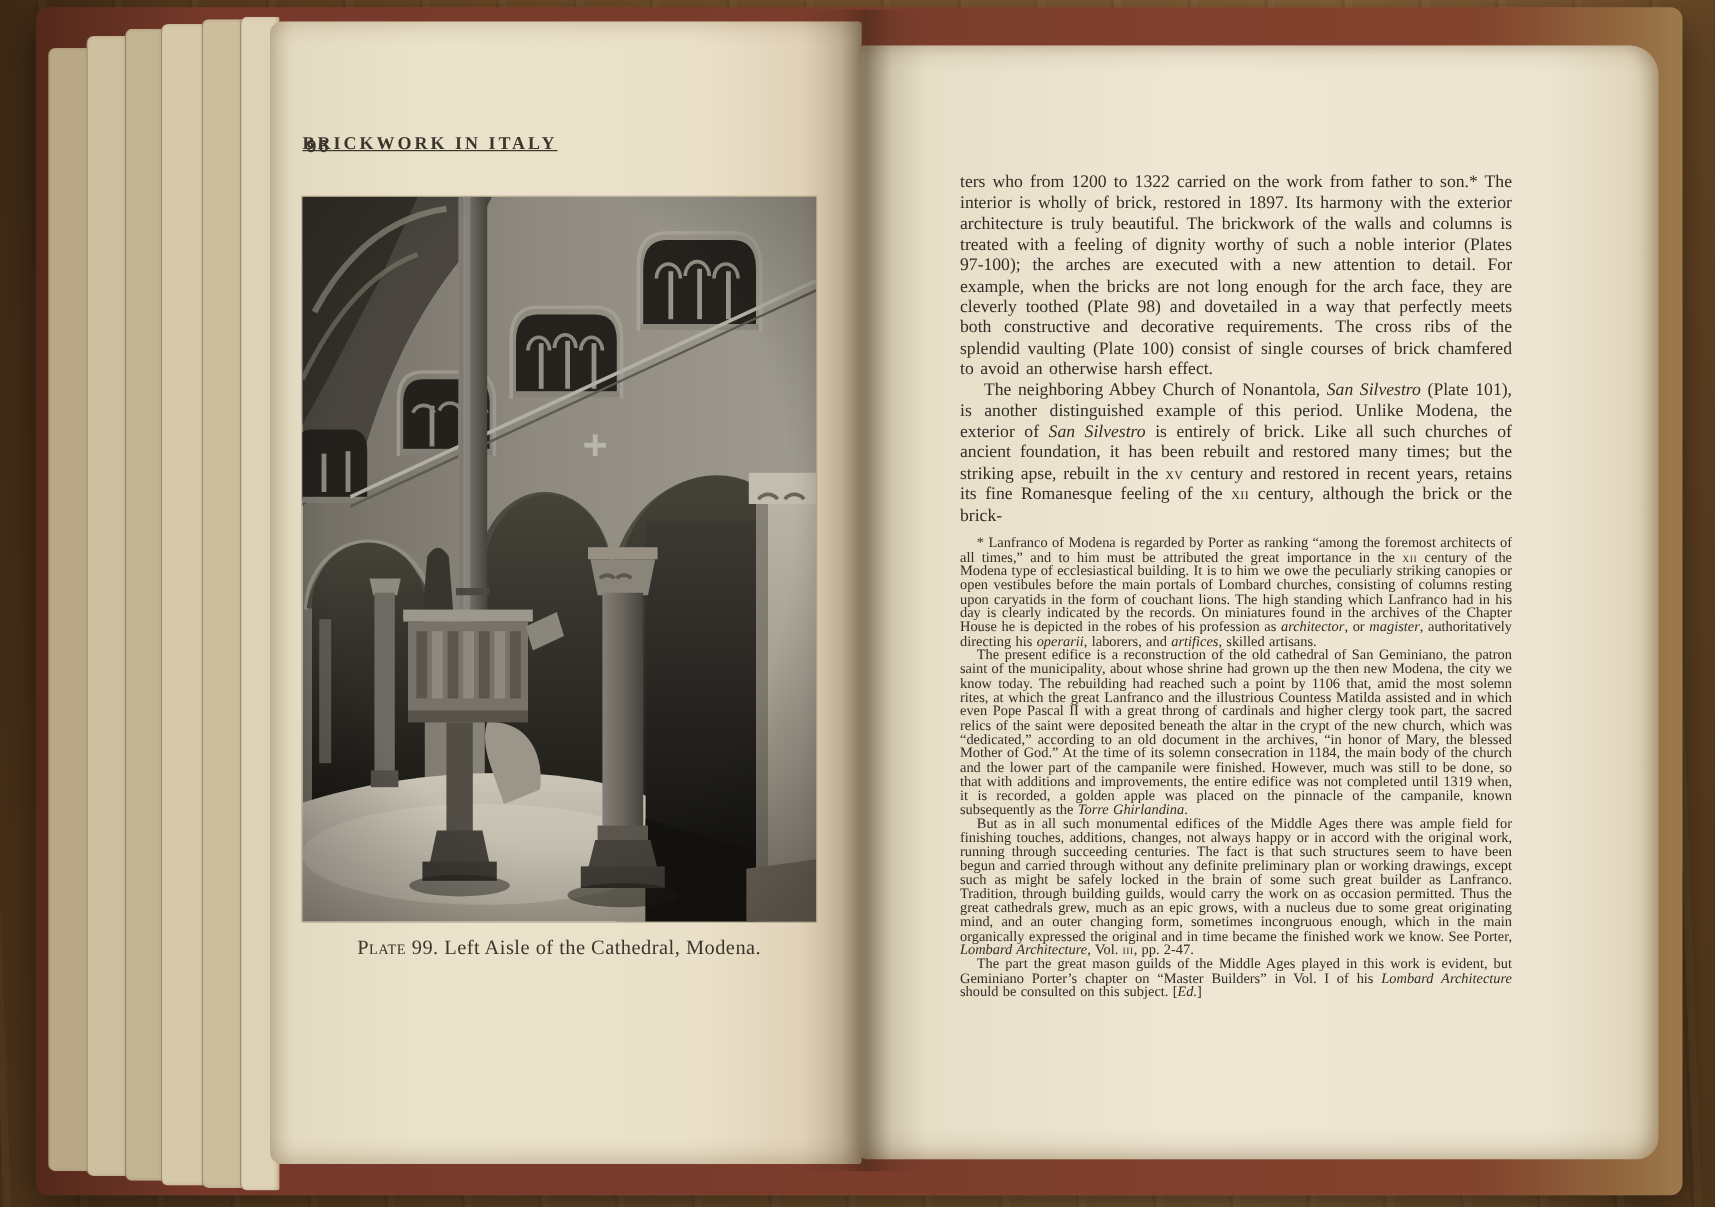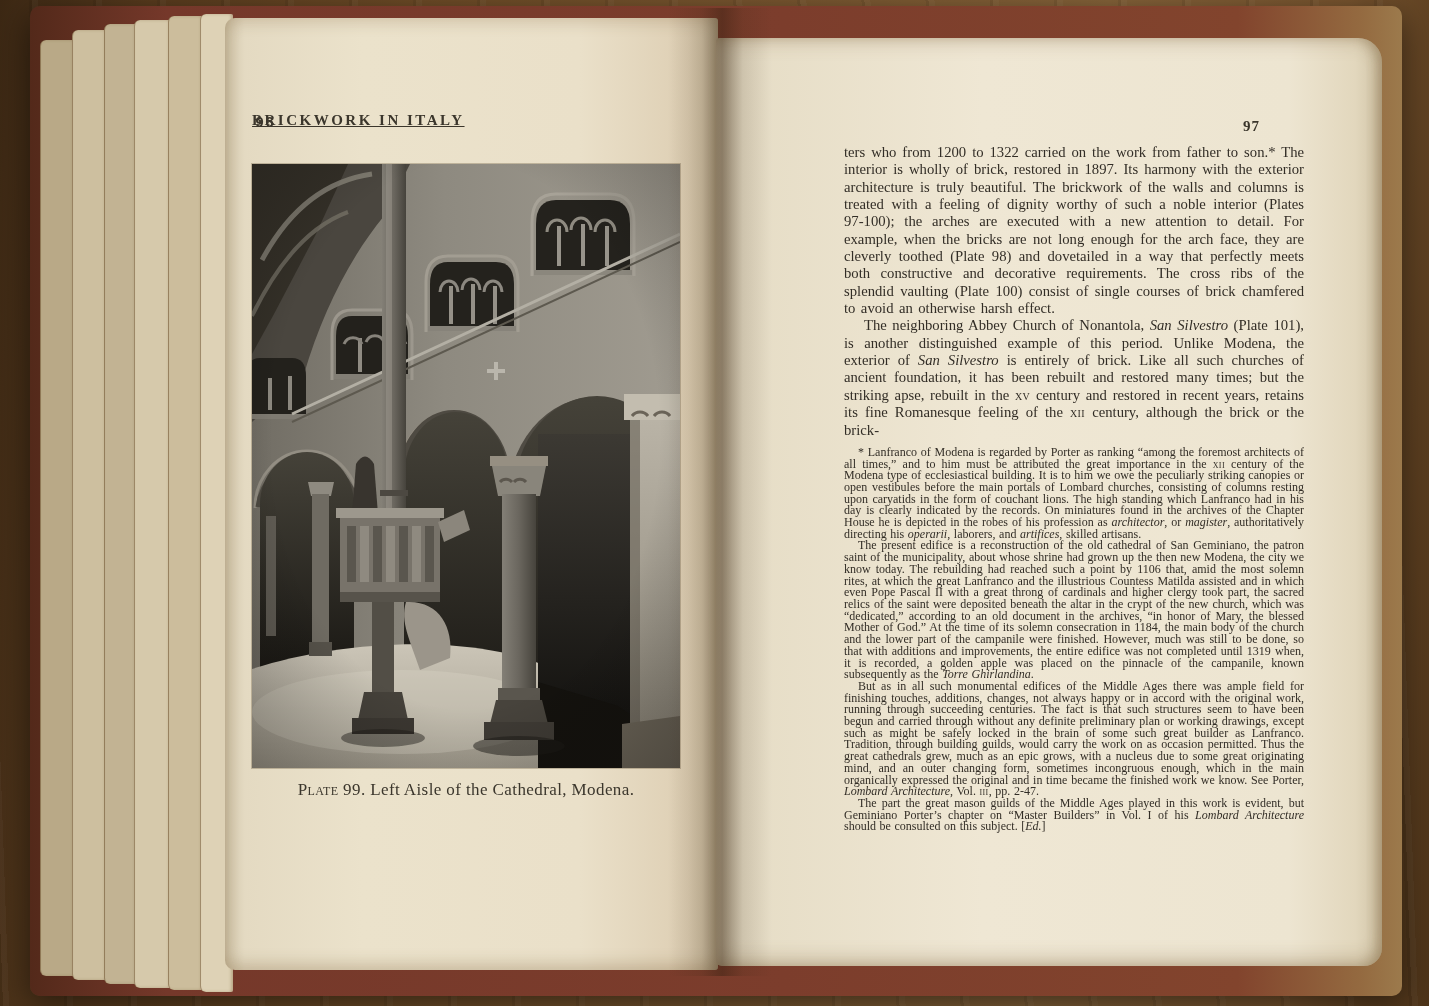--- a/index.html
+++ b/index.html
@@ -30,21 +30,21 @@
   .gutter{position:absolute;left:668px;top:8px;width:104px;height:968px;pointer-events:none;
     background:linear-gradient(90deg,rgba(70,50,25,0) 0%,rgba(60,40,20,0.16) 32%,rgba(48,30,14,0.42) 52%,rgba(60,40,20,0.14) 72%,rgba(70,50,25,0) 100%);}
   .runhead{position:absolute;font-weight:bold;font-size:15px;letter-spacing:2.5px;color:#3b362c;}
   .pnum{position:absolute;font-weight:bold;font-size:15px;letter-spacing:1px;color:#3b362c;}
   .lp-head{left:27px;width:428px;text-align:left;top:94px;text-decoration:underline;}
   .lp-num{left:30px;top:97px;font-family:Liberation Mono, monospace;}
   .rp-head{left:84px;width:460px;text-align:center;top:80px;}
   .rp-num{left:84px;width:460px;text-align:right;top:80px;}
   .plate{position:absolute;left:27px;top:146px;width:428px;height:604px;box-shadow:0 0 0 1px rgba(110,95,70,0.35);}
   .caption{position:absolute;left:7px;top:762px;width:468px;text-align:center;font-size:17px;color:#3b362c;letter-spacing:0.4px;}
-  .textcol{position:absolute;left:84px;top:106px;width:460px;text-align:justify;color:#322d26;margin-left:44px;}
+  .textcol{position:absolute;left:84px;top:106px;width:460px;text-align:justify;color:#322d26;}
   .maintext p{margin:0;font-size:14.7px;line-height:17.35px;word-spacing:0.12em;}
   .maintext p + p{text-indent:20px;}
   .footnote{margin-top:8px;}
   .footnote p{margin:0;font-size:12px;line-height:11.7px;text-indent:14px;word-spacing:0.05em;}
   .i{font-style:italic;}
   .sc{font-variant:small-caps;letter-spacing:0.4px;}
 </style>
 </head>
 <body>
 
@@ -222,21 +222,20 @@
         <ellipse cx="267" cy="582" rx="46" ry="10" fill="#1c1a16" opacity="0.5"></ellipse>
 
         <rect width="428" height="604" fill="url(#vign)"></rect>
       </svg>
     </div>
 
     <div class="caption"><span class="sc">Plate 99.</span><span>  Left Aisle of the Cathedral, Modena.</span></div>
   </div>
 
   <div class="page right">
-    <div class="pnum rp-num">97</div>
 
     <div class="textcol">
       <div class="maintext">
         <p><span>ters who from 1200 to 1322 carried on the work from father to son.* The interior is wholly of brick, restored in 1897.  Its harmony with the exterior architecture is truly beautiful.  The brickwork of the walls and columns is treated with a feeling of dignity worthy of such a noble interior (Plates 97-100); the arches are executed with a new attention to detail.  For example, when the bricks are not long enough for the arch face, they are cleverly toothed (Plate 98) and dovetailed in a way that perfectly meets both constructive and decorative requirements.  The cross ribs of the splendid vaulting (Plate 100) consist of single courses of brick chamfered to avoid an otherwise harsh effect.</span></p>
         <p><span>The neighboring Abbey Church of Nonantola, </span><span class="i">San Silvestro</span><span> (Plate 101), is another distinguished example of this period.  Unlike Modena, the exterior of </span><span class="i">San Silvestro</span><span> is entirely of brick.  Like all such churches of ancient foundation, it has been rebuilt and restored many times; but the striking apse, rebuilt in the </span><span class="sc">xv</span><span> century and restored in recent years, retains its fine Romanesque feeling of the </span><span class="sc">xii</span><span> century, although the brick or the brick-</span></p>
       </div>
       <div class="footnote">
         <p><span>* Lanfranco of Modena is regarded by Porter as ranking “among the foremost architects of all times,” and to him must be attributed the great importance in the </span><span class="sc">xii</span><span> century of the Modena type of ecclesiastical building.  It is to him we owe the peculiarly striking canopies or open vestibules before the main portals of Lombard churches, consisting of columns resting upon caryatids in the form of couchant lions.  The high standing which Lanfranco had in his day is clearly indicated by the records.  On miniatures found in the archives of the Chapter House he is depicted in the robes of his profession as </span><span class="i">architector</span><span>, or </span><span class="i">magister</span><span>, authoritatively directing his </span><span class="i">operarii</span><span>, laborers, and </span><span class="i">artifices</span><span>, skilled artisans.</span></p>
         <p><span>The present edifice is a reconstruction of the old cathedral of San Geminiano, the patron saint of the municipality, about whose shrine had grown up the then new Modena, the city we know today.  The rebuilding had reached such a point by 1106 that, amid the most solemn rites, at which the great Lanfranco and the illustrious Countess Matilda assisted and in which even Pope Pascal II with a great throng of cardinals and higher clergy took part, the sacred relics of the saint were deposited beneath the altar in the crypt of the new church, which was “dedicated,” according to an old document in the archives, “in honor of Mary, the blessed Mother of God.”  At the time of its solemn consecration in 1184, the main body of the church and the lower part of the campanile were finished.  However, much was still to be done, so that with additions and improvements, the entire edifice was not completed until 1319 when, it is recorded, a golden apple was placed on the pinnacle of the campanile, known subsequently as the </span><span class="i">Torre Ghirlandina</span><span>.</span></p>
         <p><span>But as in all such monumental edifices of the Middle Ages there was ample field for finishing touches, additions, changes, not always happy or in accord with the original work, running through succeeding centuries.  The fact is that such structures seem to have been begun and carried through without any definite preliminary plan or working drawings, except such as might be safely locked in the brain of some such great builder as Lanfranco.  Tradition, through building guilds, would carry the work on as occasion permitted.  Thus the great cathedrals grew, much as an epic grows, with a nucleus due to some great originating mind, and an outer changing form, sometimes incongruous enough, which in the main organically expressed the original and in time became the finished work we know.  See Porter, </span><span class="i">Lombard Architecture</span><span>, Vol. </span><span class="sc">iii</span><span>, pp. 2-47.</span></p>

